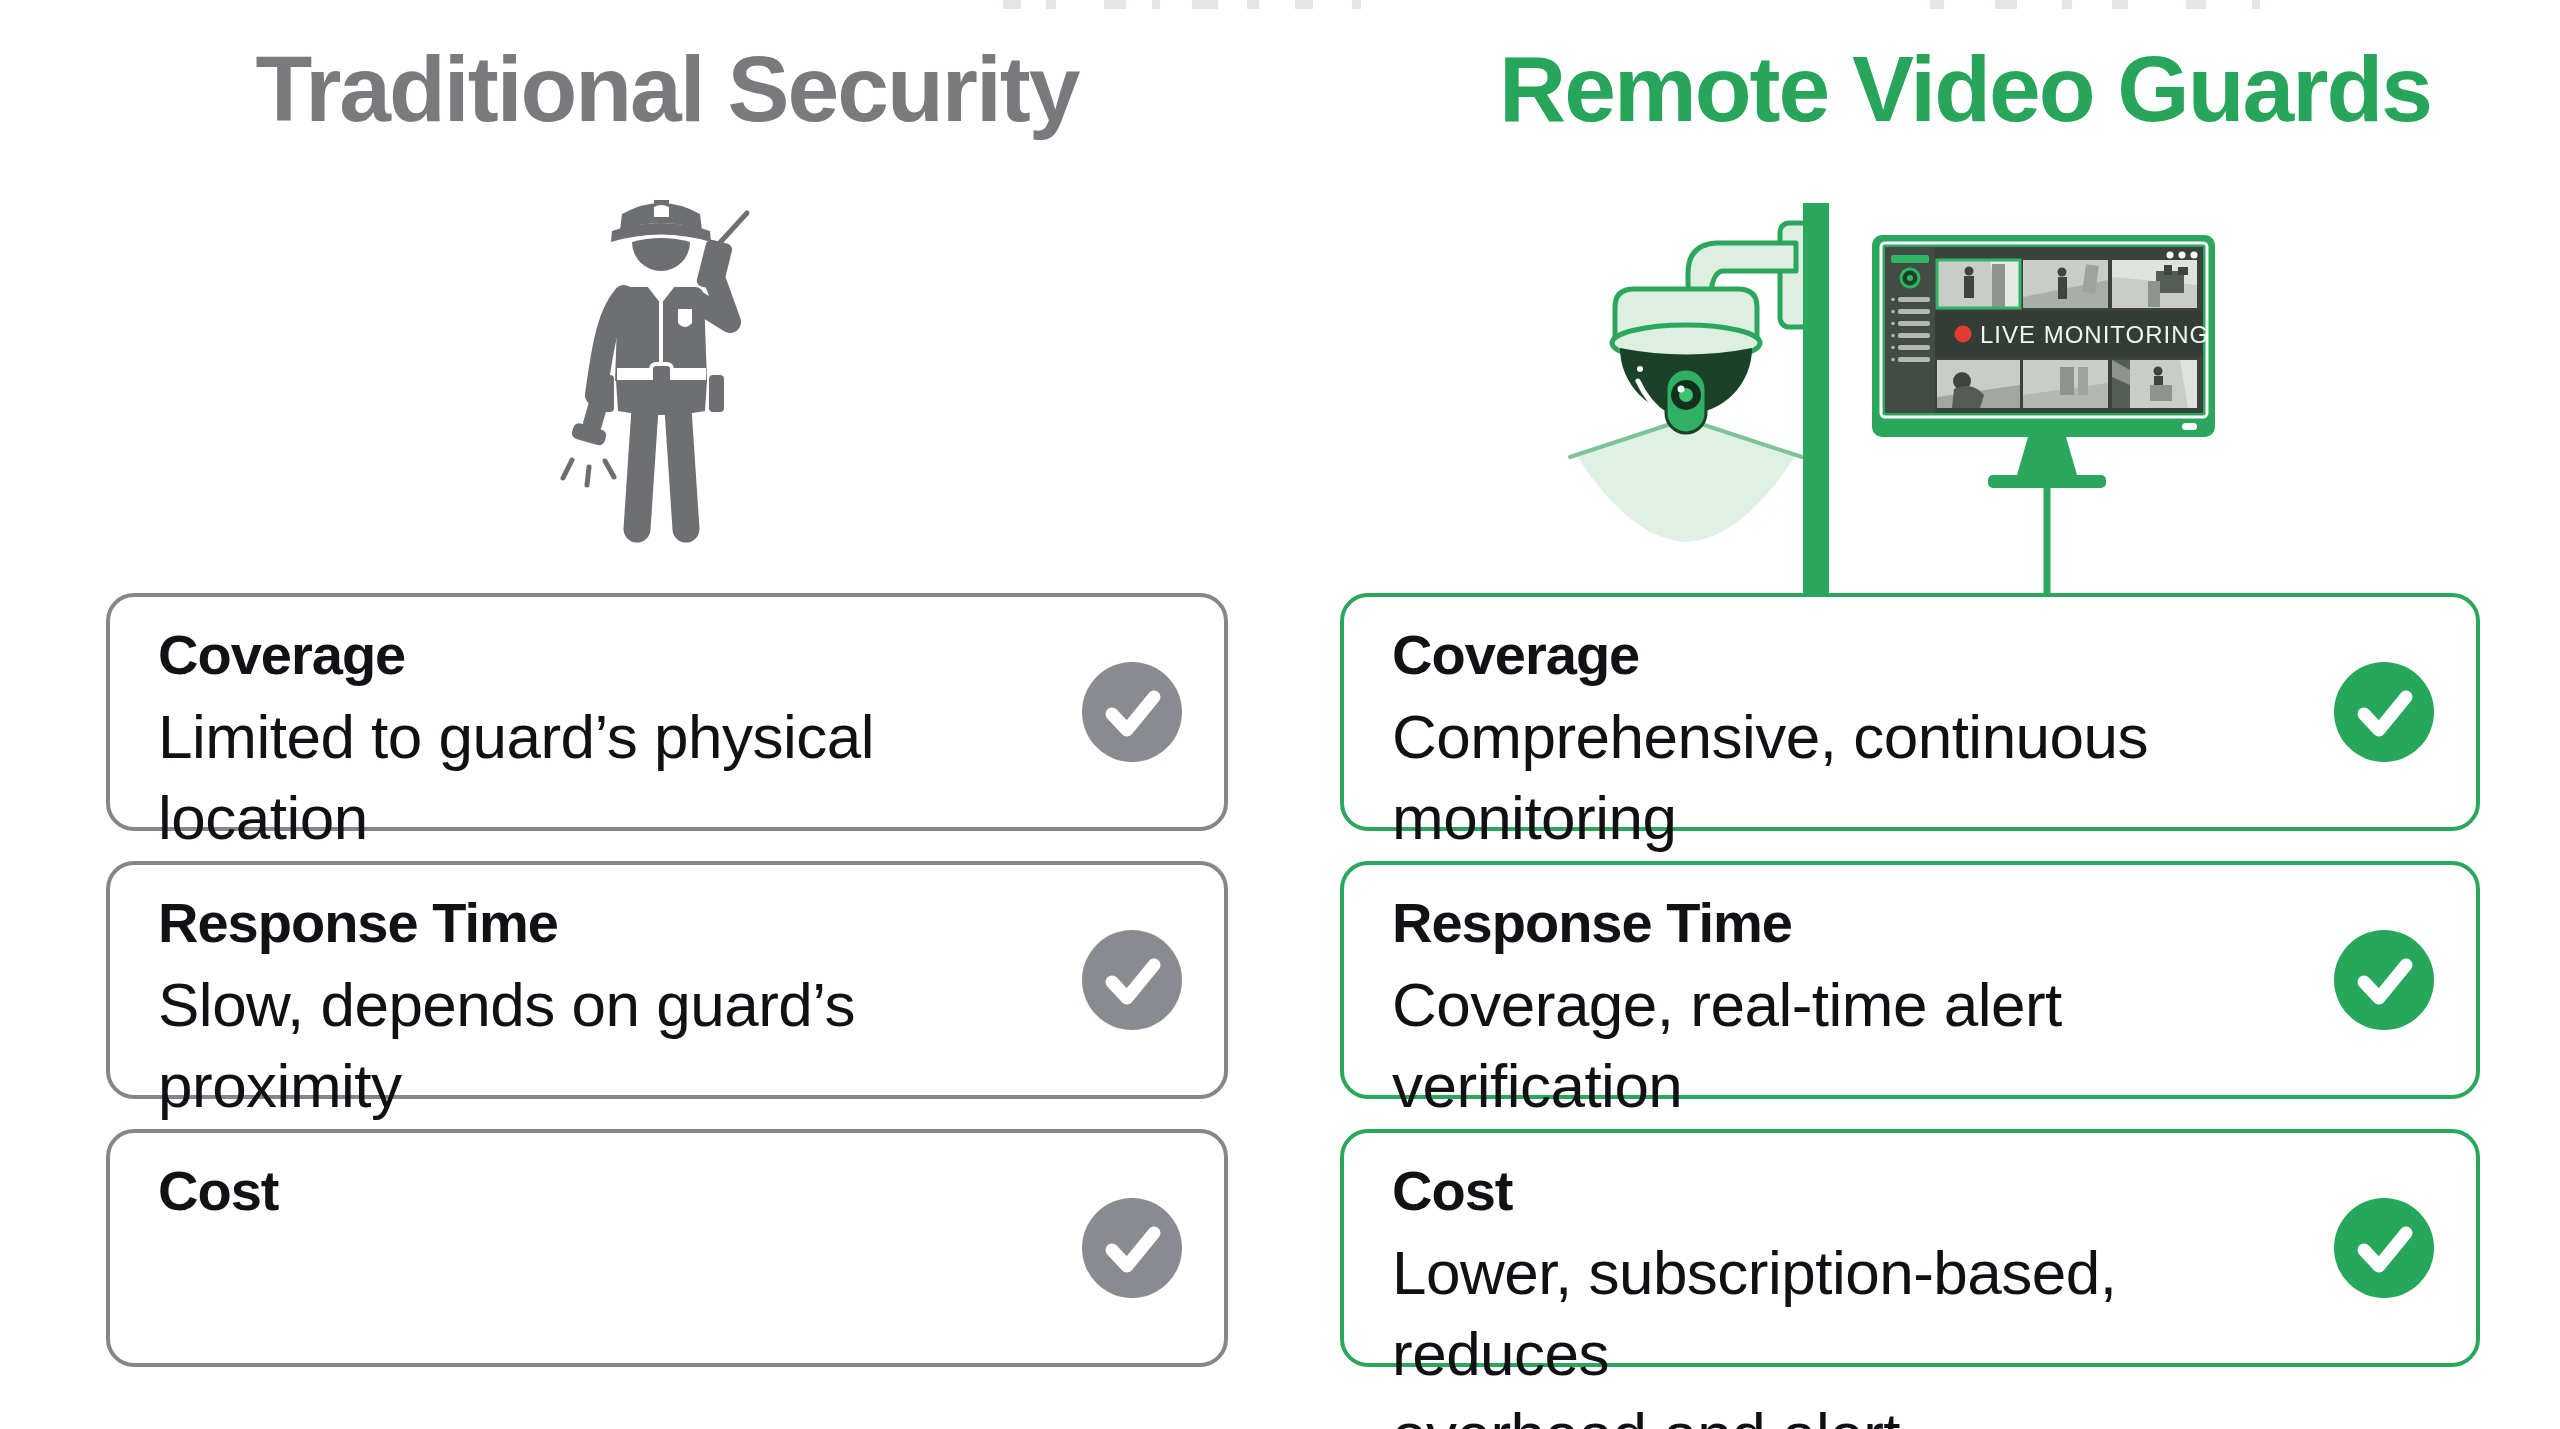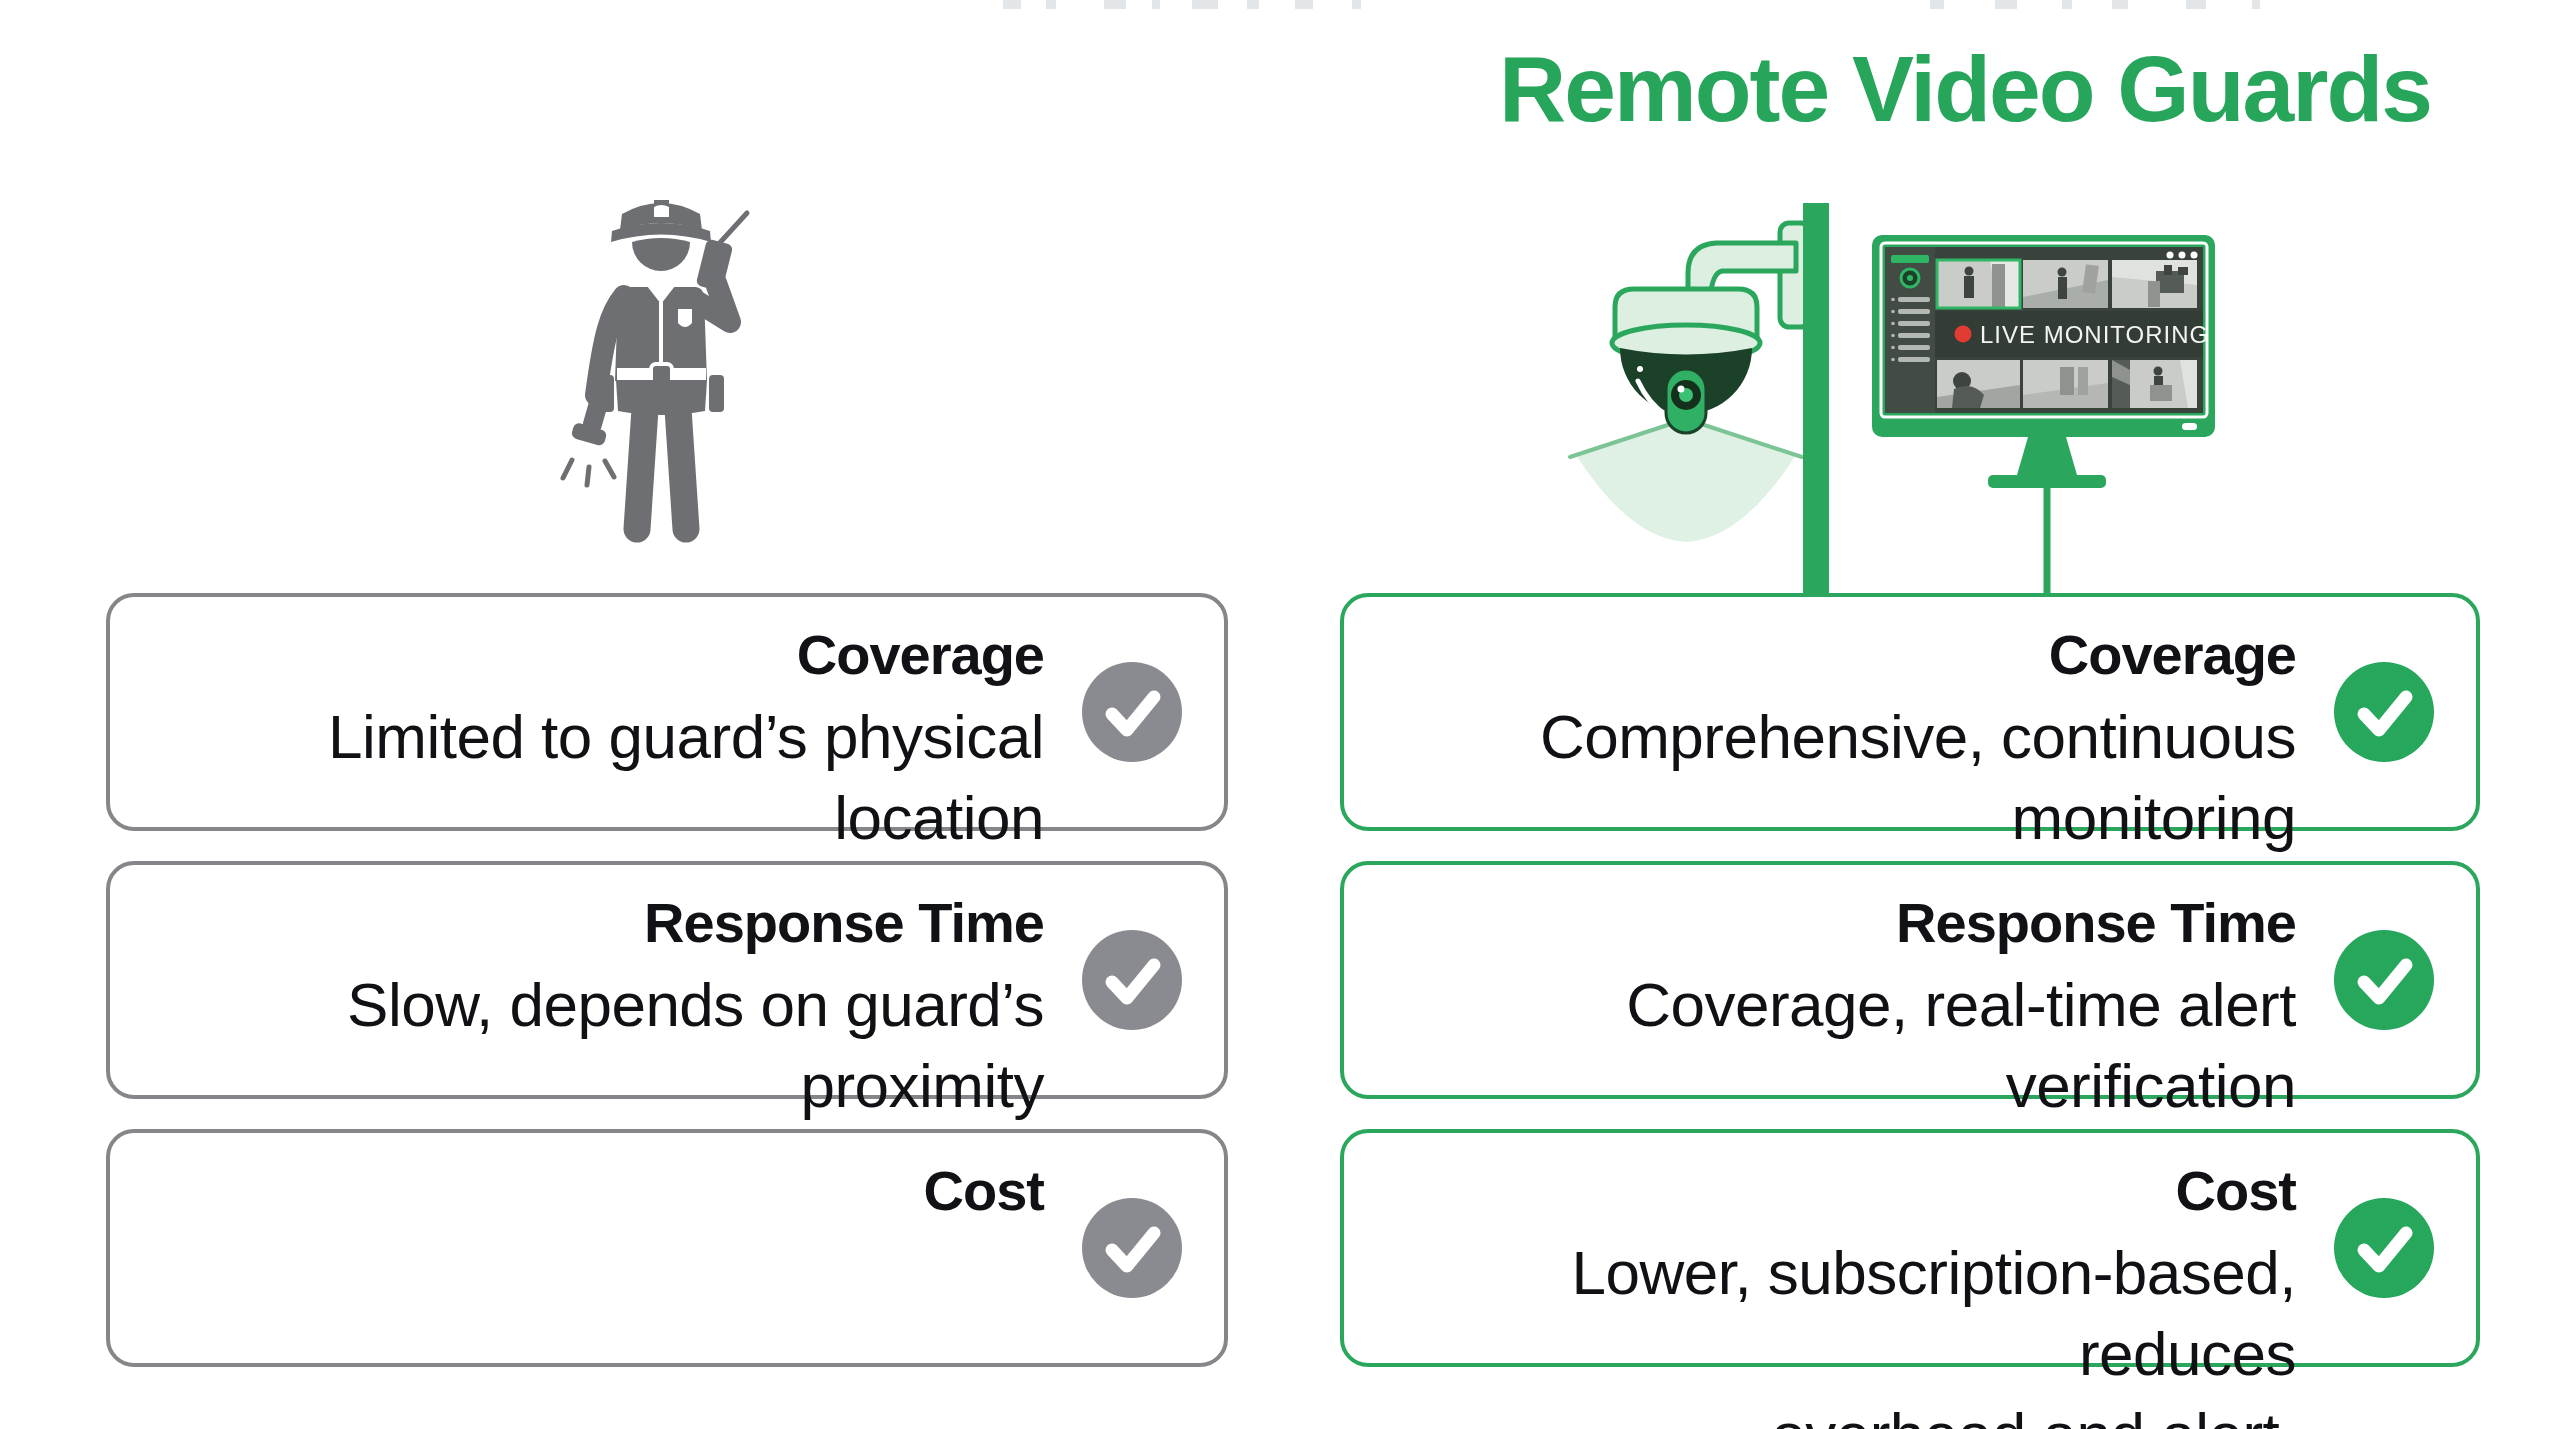--- a/index.html
+++ b/index.html
@@ -27,21 +27,20 @@
   .heading-left  { left: 106px;  width: 1122px; color: #797a7e; }
   .heading-right { left: 1395px; width: 1140px; color: #27a55b; }
 
   .fig { position: absolute; }
 
   .card {
     position: absolute;
     background: #ffffff;
     border-radius: 28px;
     padding: 26px 180px 0 48px;
-    text-align: right;
   }
   .card.gray  { border: 4px solid #85868a; }
   .card.green { border: 4px solid #2aa75c; }
   .card-title {
     font-size: 56px;
     font-weight: bold;
     color: #111216;
     letter-spacing: -1px;
     line-height: 1.15;
   }
@@ -89,20 +88,21 @@
     <div class="artifact" style="left:1295px;width:18px;"></div>
     <div class="artifact" style="left:1352px;width:9px;"></div>
     <div class="artifact" style="left:1930px;width:14px;"></div>
     <div class="artifact" style="left:1995px;width:22px;"></div>
     <div class="artifact" style="left:2062px;width:10px;"></div>
     <div class="artifact" style="left:2112px;width:16px;"></div>
     <div class="artifact" style="left:2186px;width:20px;"></div>
     <div class="artifact" style="left:2252px;width:8px;"></div>
   </div>
 
+  <div class="col-heading heading-left">Traditional Security</div>
   <div class="col-heading heading-right">Remote Video Guards</div>
 
   <svg class="fig" style="left:558px;top:183px;width:212px;height:375px" viewBox="0 0 212 375">
     <g fill="#6e6f73" stroke="none">
 
       <path d="M158,64 L189,30" stroke="#6e6f73" stroke-width="5" stroke-linecap="round" fill="none"></path>
 
       <rect x="143" y="58" width="27" height="48" rx="6" transform="rotate(14 156 82)"></rect>
 
       <path d="M135,116 L172,139 L158,100" stroke="#6e6f73" stroke-width="22" stroke-linecap="round" stroke-linejoin="round" fill="none"></path>

